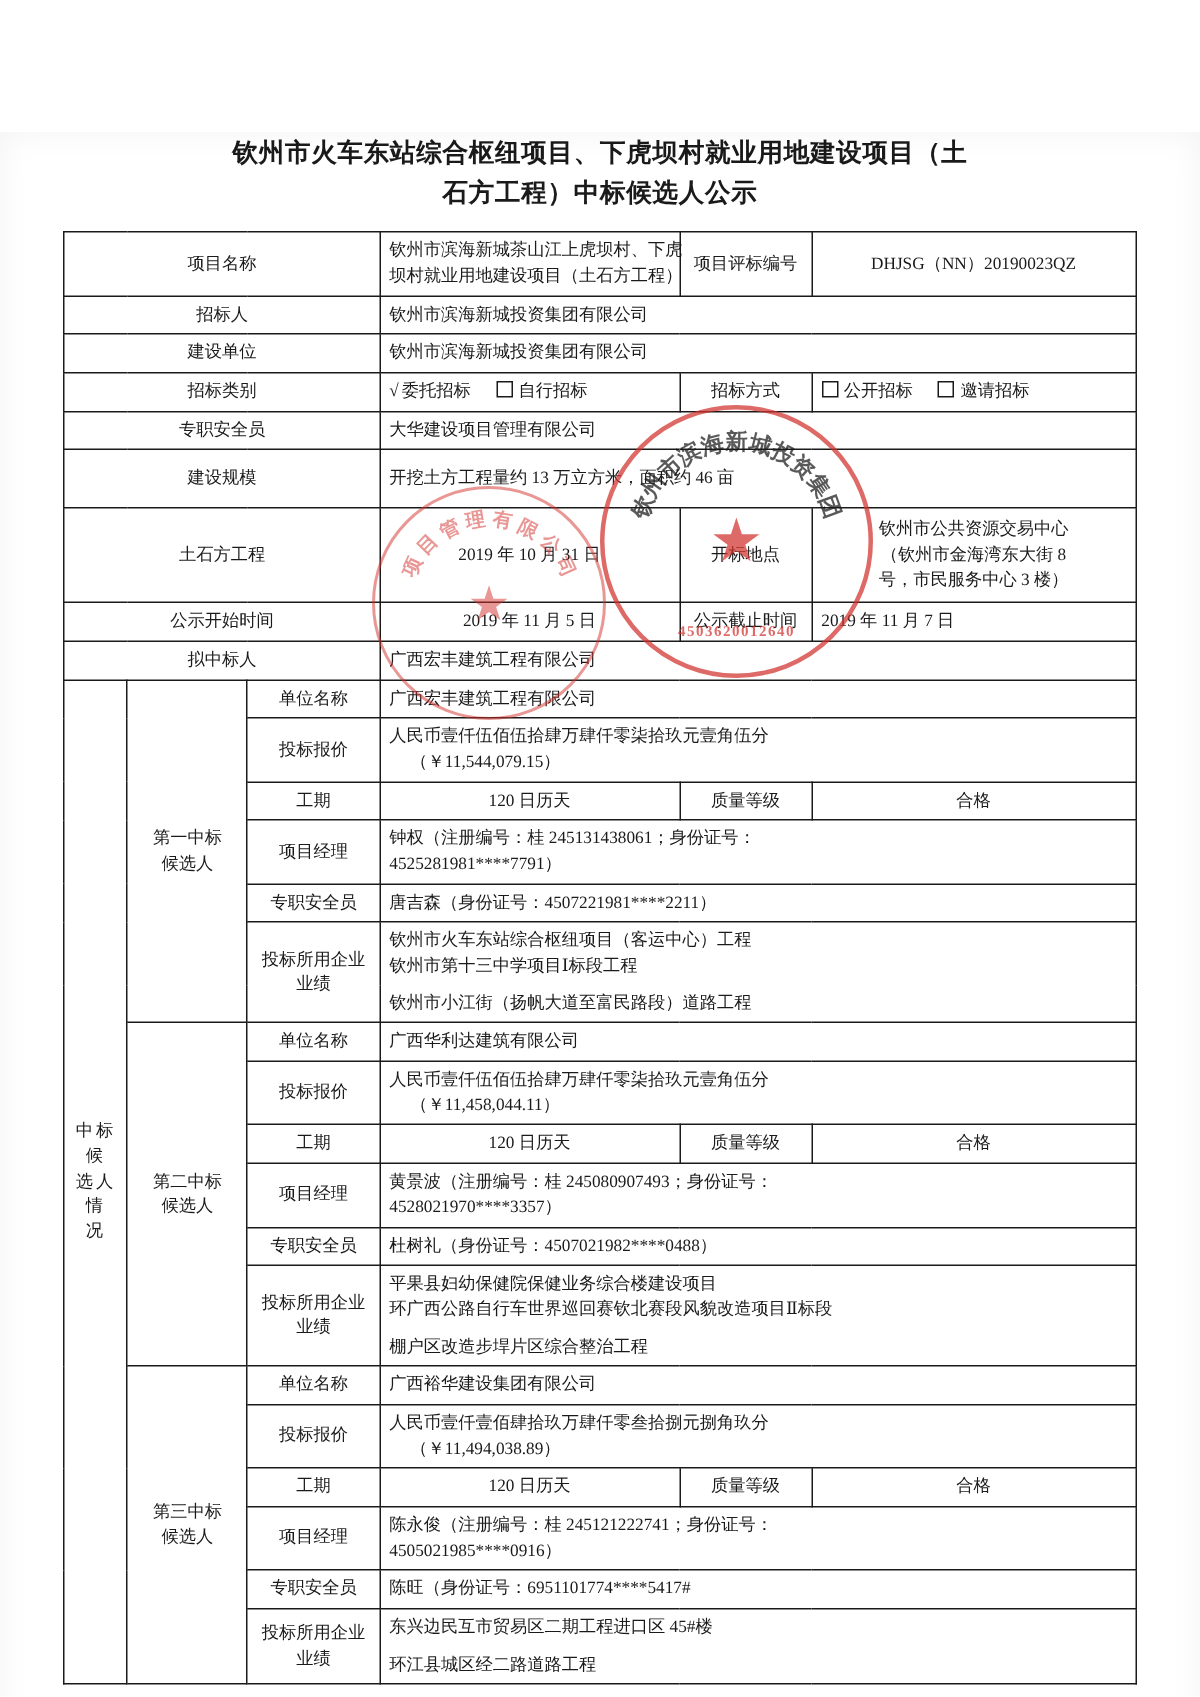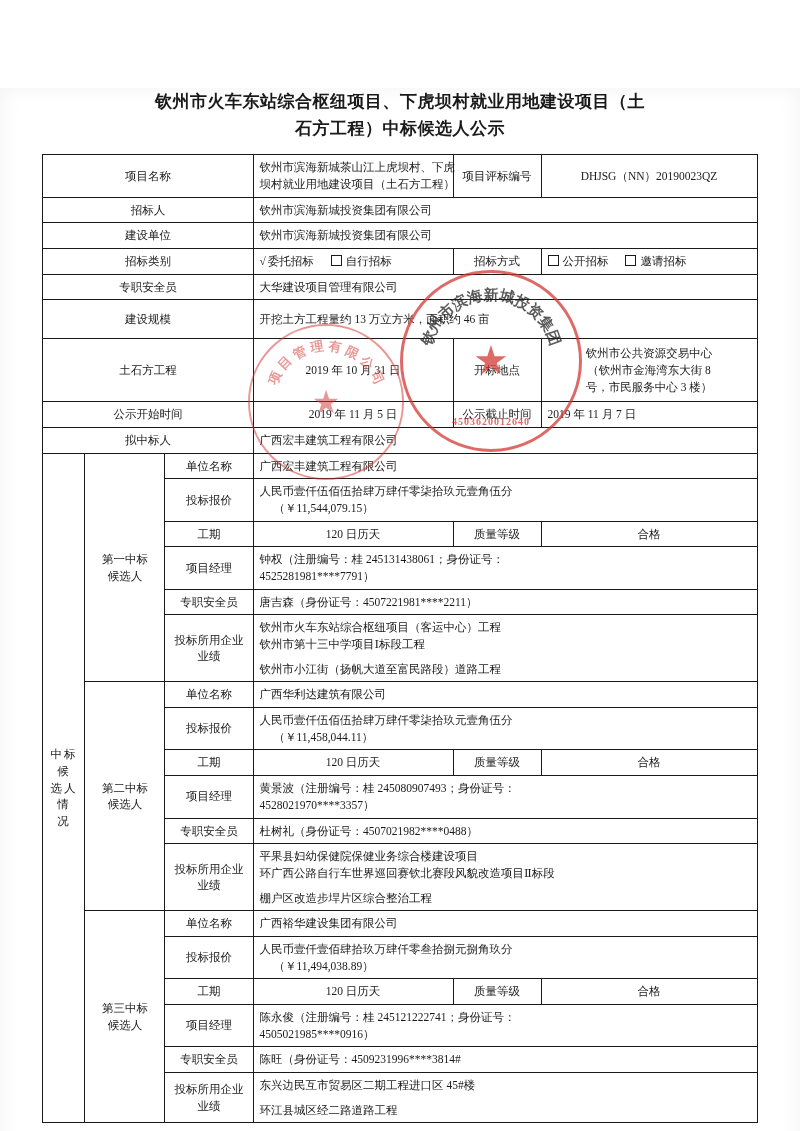--- a/index.html
+++ b/index.html
@@ -374,21 +374,21 @@
       </tr>
       <tr>
         <td class="ctr">项目经理</td>
         <td class="val" colspan="3">
           <span class="line">陈永俊（注册编号：桂 245121222741；身份证号：</span>
           <span class="line">4505021985****0916）</span>
         </td>
       </tr>
       <tr>
         <td class="ctr">专职安全员</td>
-        <td class="val" colspan="3">陈旺（身份证号：4509231996****3814#</td>
+        <td class="val" colspan="3">陈旺（身份证号：6951101774****5417#</td>
       </tr>
       <tr>
         <td class="ctr" rowspan="2">投标所用企业业绩</td>
         <td class="val" colspan="3" style="border-bottom:none">
           <span class="line">东兴边民互市贸易区二期工程进口区 45#楼</span>
         </td>
       </tr>
       <tr>
         <td class="val" colspan="3" style="border-top:none">
           <span class="line">环江县城区经二路道路工程</span>

